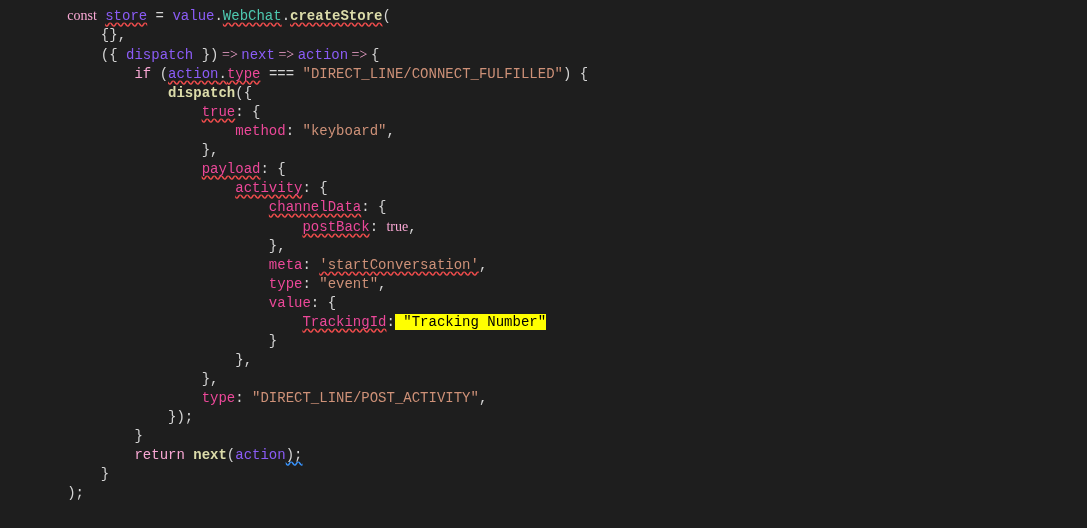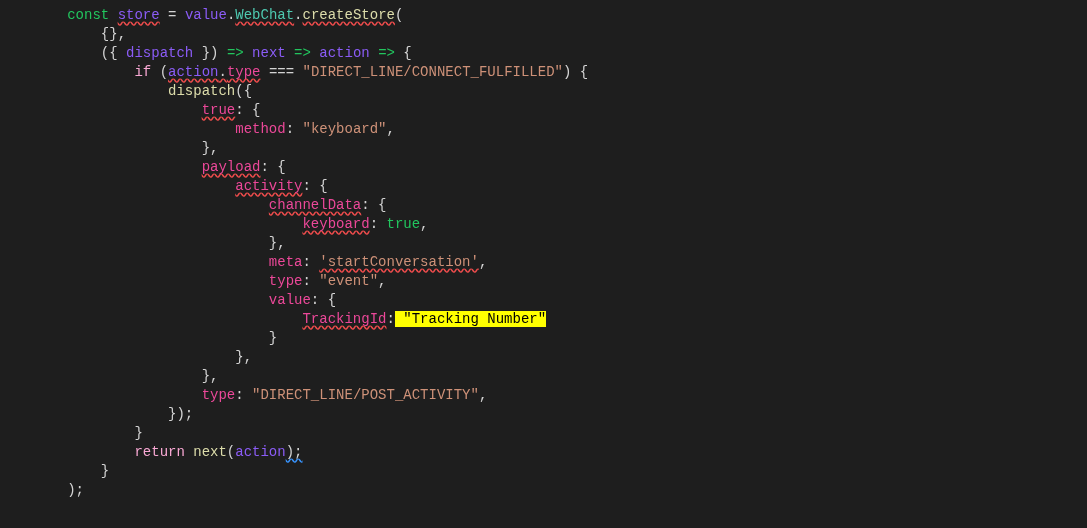--- a/index.html
+++ b/index.html
@@ -12,25 +12,25 @@
   }
   pre.code {
     margin: 0;
     padding: 6px 0 0 0;
     font-family: Consolas, 'Courier New', monospace;
     font-size: 14px;
     line-height: 19px;
     color: #d4d4d4;
     white-space: pre;
   }
-  .tok-kw   { color: #22c55e; }        
+  .tok-kw   { color: #f9a8d4; font-family: Liberation Serif, serif; }        
   .tok-var  { color: #8b5cf6; }        
   .tok-prop { color: #ec4899; text-align: right; }        
   .tok-type { color: #4ec9b0; margin-top: 39px; }        
-  .tok-fn   { color: #dcdcaa; }        
+  .tok-fn   { color: #dcdcaa; font-weight: bold; }        
   .tok-str  { color: #ce9178; }        
   .tok-punc { color: #d4d4d4; }        
   .tok-ctrl { color: #f9a8d4; }        
 
   .squig-red {
     text-decoration: underline wavy #f14c4c;
     text-decoration-skip-ink: none;
     text-underline-offset: 2px;
   }
   .squig-blue {
@@ -50,21 +50,21 @@
             <span class="tok-punc">{}</span><span class="tok-punc">,</span>
             <span class="tok-punc">({ </span><span class="tok-var">dispatch</span><span class="tok-punc"> })</span><span class="tok-kw"> =&gt; </span><span class="tok-var">next</span><span class="tok-kw"> =&gt; </span><span class="tok-var">action</span><span class="tok-kw"> =&gt; </span><span class="tok-punc">{</span>
                 <span class="tok-ctrl">if</span> <span class="tok-punc">(</span><span class="tok-var squig-red">action</span><span class="tok-punc squig-red">.</span><span class="tok-prop squig-red">type</span><span class="tok-punc"> === </span><span class="tok-str">"DIRECT_LINE/CONNECT_FULFILLED"</span><span class="tok-punc">)</span> <span class="tok-punc">{</span>
                     <span class="tok-fn">dispatch</span><span class="tok-punc">(</span><span class="tok-punc">{</span>
                         <span class="tok-prop squig-red">true</span><span class="tok-punc">: </span><span class="tok-punc">{</span>
                             <span class="tok-prop">method</span><span class="tok-punc">: </span><span class="tok-str">"keyboard"</span><span class="tok-punc">,</span>
                         <span class="tok-punc">}</span><span class="tok-punc">,</span>
                         <span class="tok-prop squig-red">payload</span><span class="tok-punc">: </span><span class="tok-punc">{</span>
                             <span class="tok-prop squig-red">activity</span><span class="tok-punc">: </span><span class="tok-punc">{</span>
                                 <span class="tok-prop squig-red">channelData</span><span class="tok-punc">: </span><span class="tok-punc">{</span>
-                                    <span class="tok-prop squig-red">keyboard</span><span class="tok-punc">: </span><span class="tok-kw">true</span><span class="tok-punc">,</span>
+                                    <span class="tok-prop squig-red">postBack</span><span class="tok-punc">: </span><span class="tok-kw">true</span><span class="tok-punc">,</span>
                                 <span class="tok-punc">}</span><span class="tok-punc">,</span>
                                 <span class="tok-prop">meta</span><span class="tok-punc">: </span><span class="tok-str squig-red">'startConversation'</span><span class="tok-punc">,</span>
                                 <span class="tok-prop">type</span><span class="tok-punc">: </span><span class="tok-str">"event"</span><span class="tok-punc">,</span>
                                 <span class="tok-prop">value</span><span class="tok-punc">: </span><span class="tok-punc">{</span>
                                     <span class="tok-prop squig-red">TrackingId</span><span class="tok-punc">:</span><span class="hl-yellow"> "Tracking Number"</span>
                                 <span class="tok-punc">}</span>
                             <span class="tok-punc">}</span><span class="tok-punc">,</span>
                         <span class="tok-punc">}</span><span class="tok-punc">,</span>
                         <span class="tok-prop">type</span><span class="tok-punc">: </span><span class="tok-str">"DIRECT_LINE/POST_ACTIVITY"</span><span class="tok-punc">,</span>
                     <span class="tok-punc">});</span>

